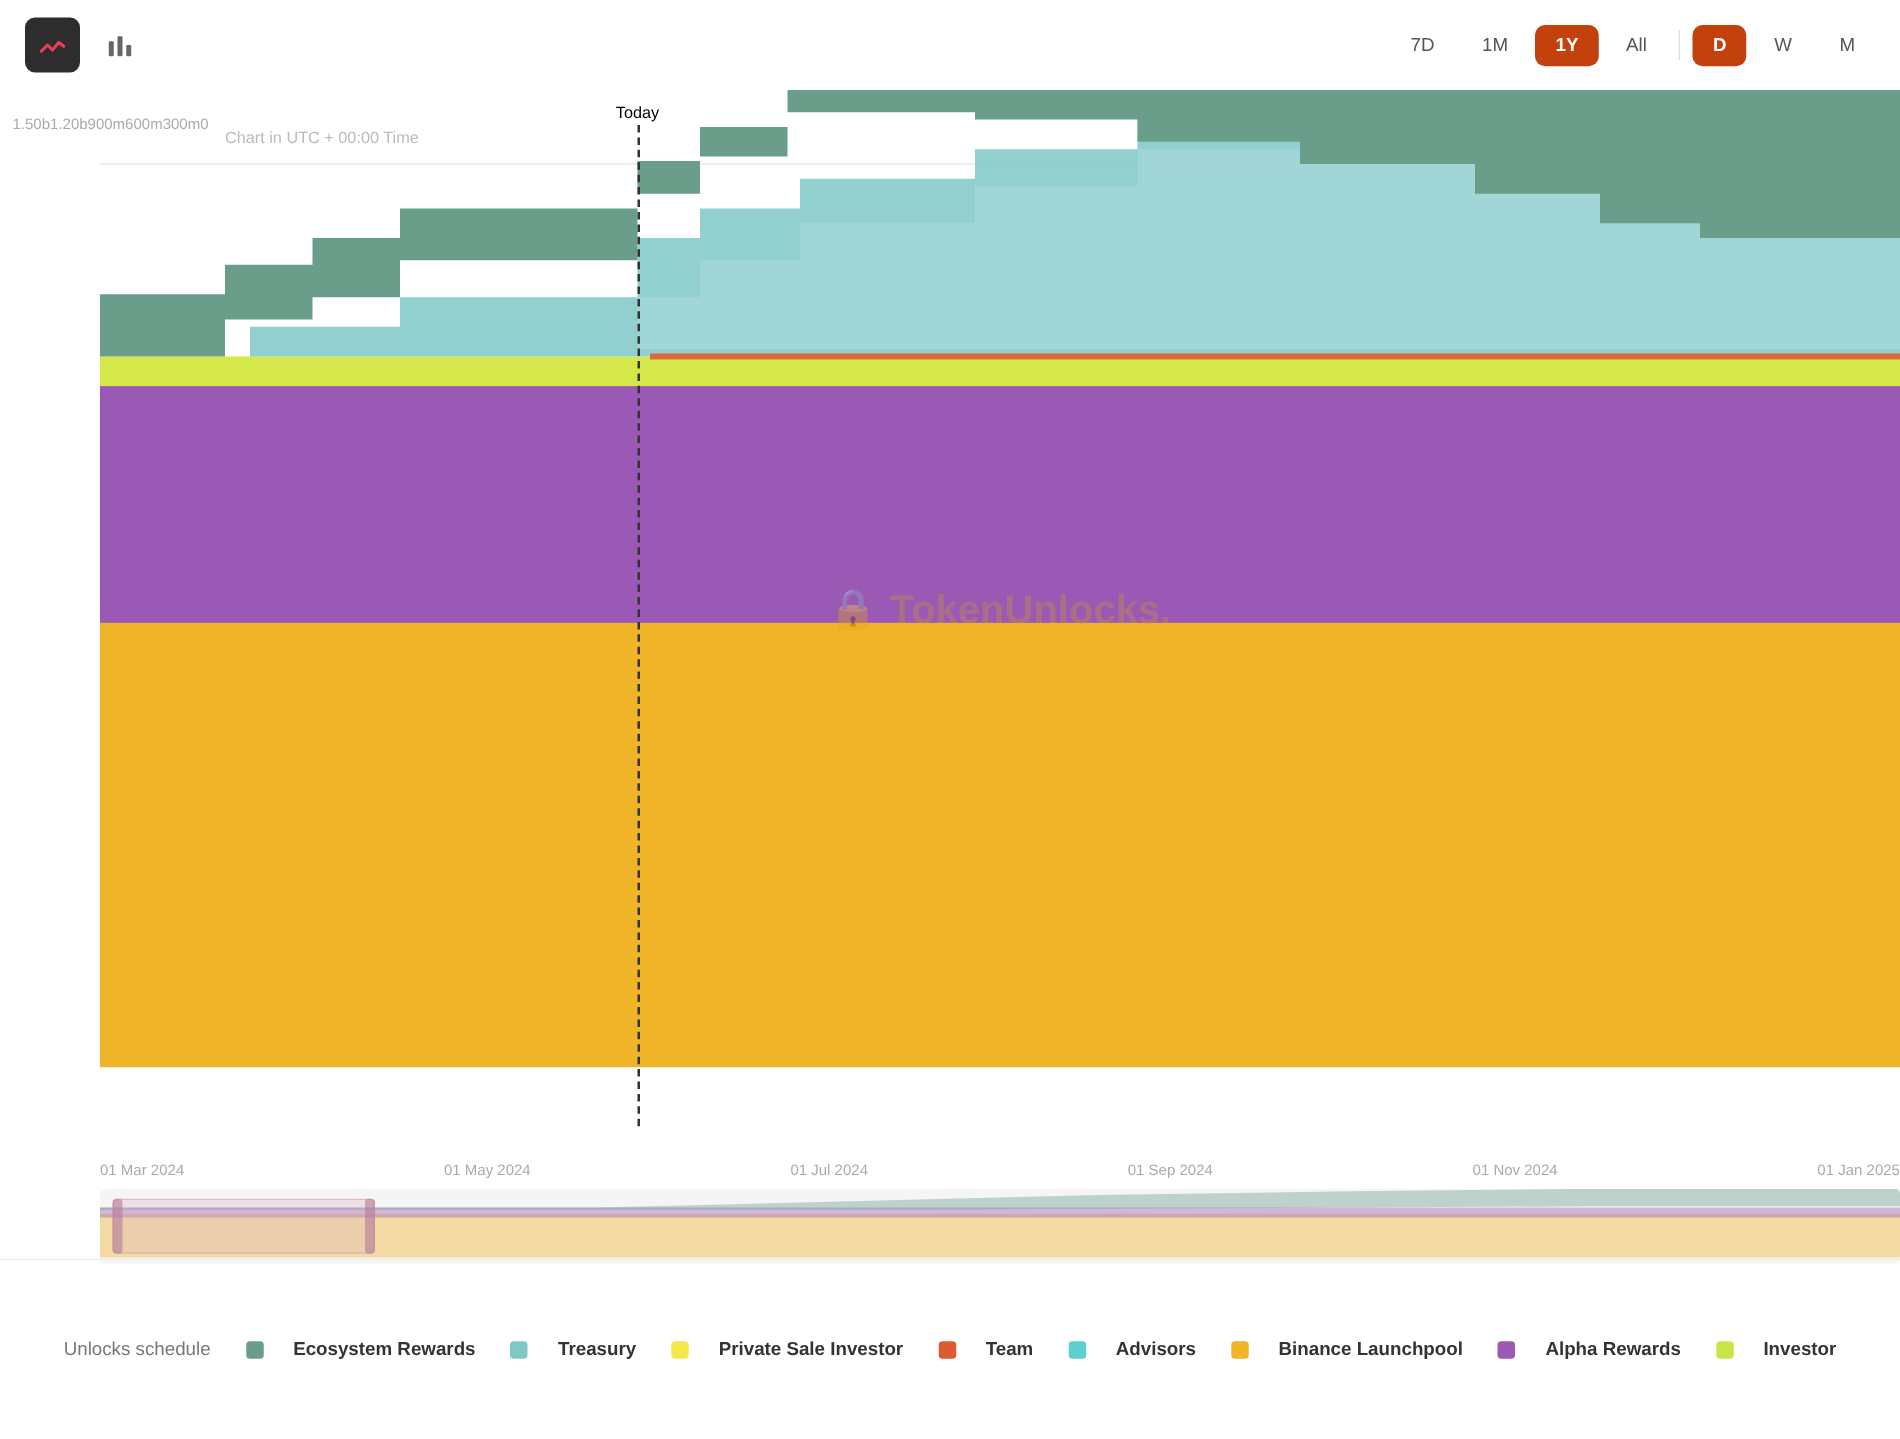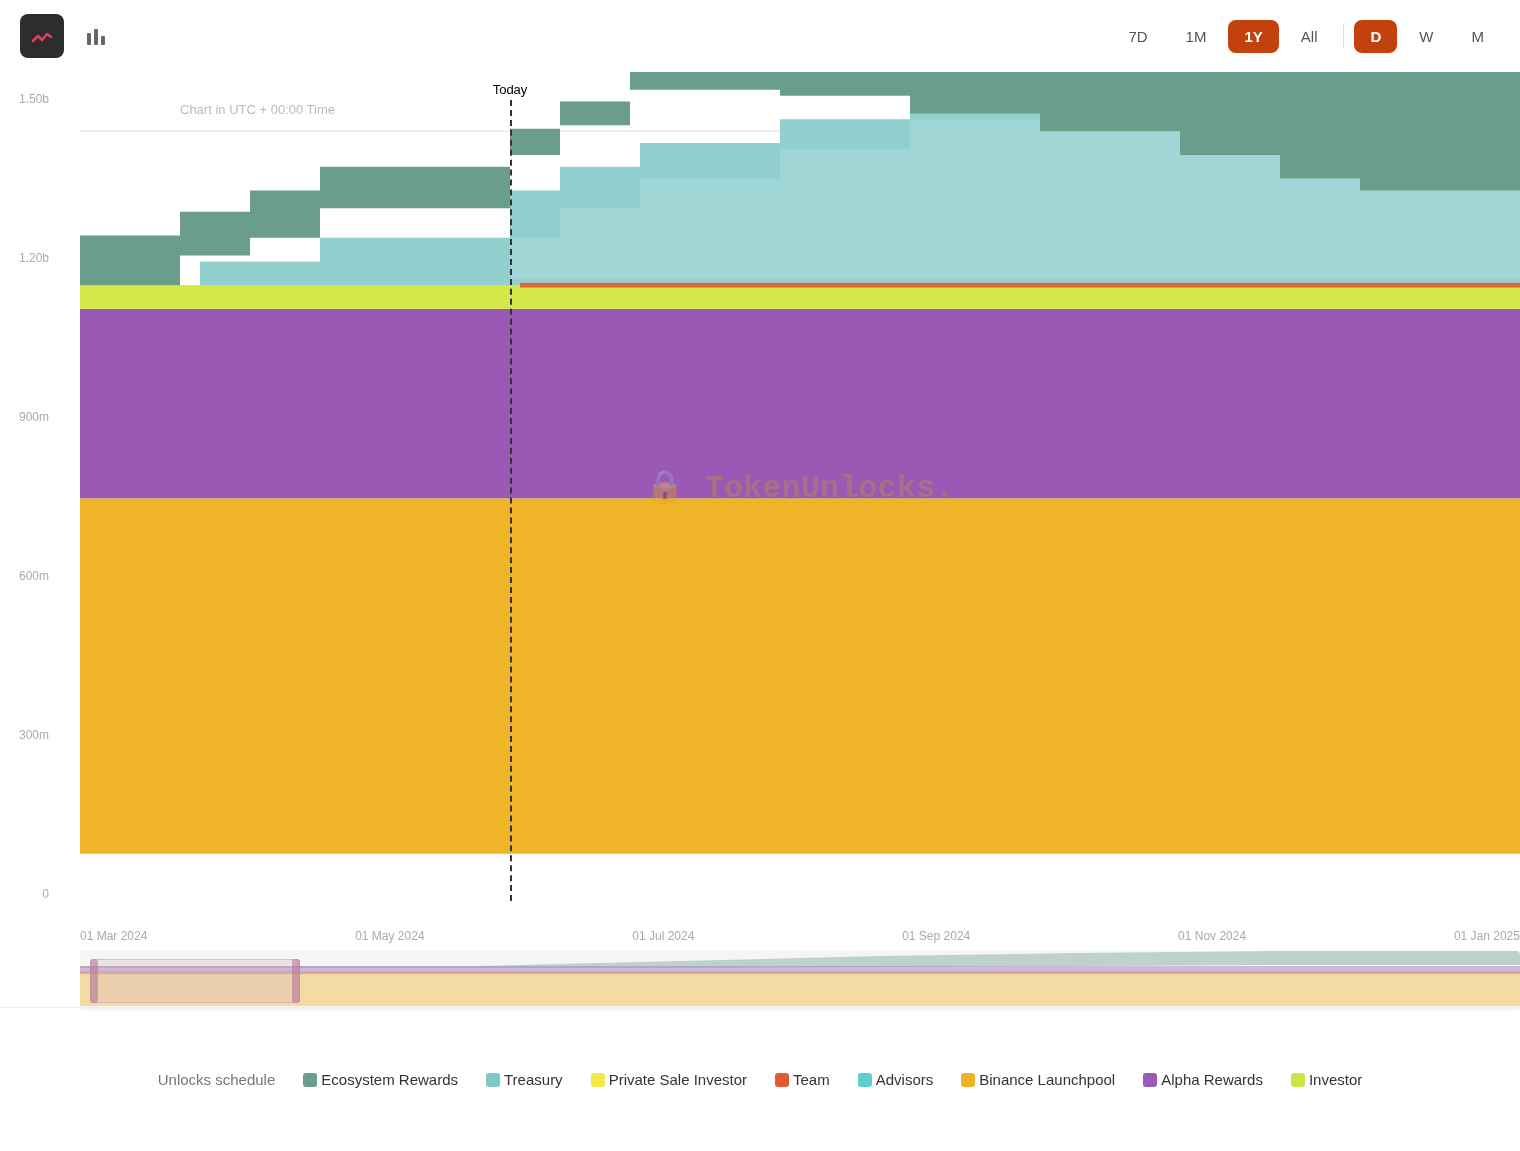--- a/index.html
+++ b/index.html
@@ -90,21 +90,20 @@
       height: 100%;
     }
 
     .y-axis {
       position: absolute;
       left: 0;
       top: 0;
       bottom: 50px;
       width: 59px;
       display: flex;
-      flex-direction: column;
       justify-content: space-between;
       padding: 20px 10px 0 10px;
     }
 
     .y-label {
       font-size: 12px;
       color: #aaa;
       text-align: right;
     }
 
@@ -163,21 +162,20 @@
     .watermark {
       position: absolute;
       top: 50%;
       left: 50%;
       transform: translate(-50%, -50%);
       font-size: 32px;
       color: rgba(200, 150, 50, 0.35);
       font-weight: 600;
       white-space: nowrap;
       pointer-events: none;
-      font-family: Liberation Mono, monospace;
     }
 
     .scrollbar-area {
       position: absolute;
       left: 80px;
       right: 0;
       height: 60px;
       bottom: 140px;
     }
 
@@ -225,21 +223,22 @@
       justify-content: center;
       gap: 28px;
       padding: 20px;
       flex-wrap: wrap;
       border-top: 1px solid #eee;
     }
 
     .legend-group {
       display: flex;
       align-items: center;
-      gap: 4px;
+      gap: 24px;
+      font-weight: bold;
     }
 
     .legend-dot {
       width: 14px;
       height: 14px;
       border-radius: 3px;
     }
 
     .legend-label {
       font-size: 15px;

